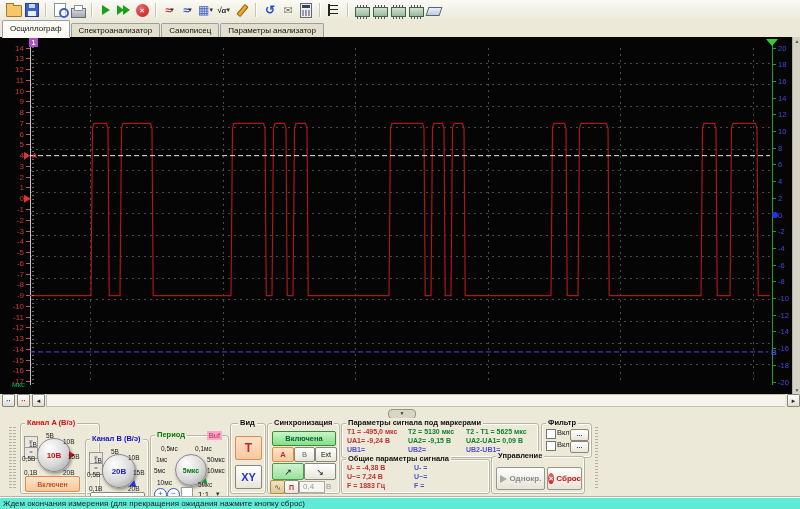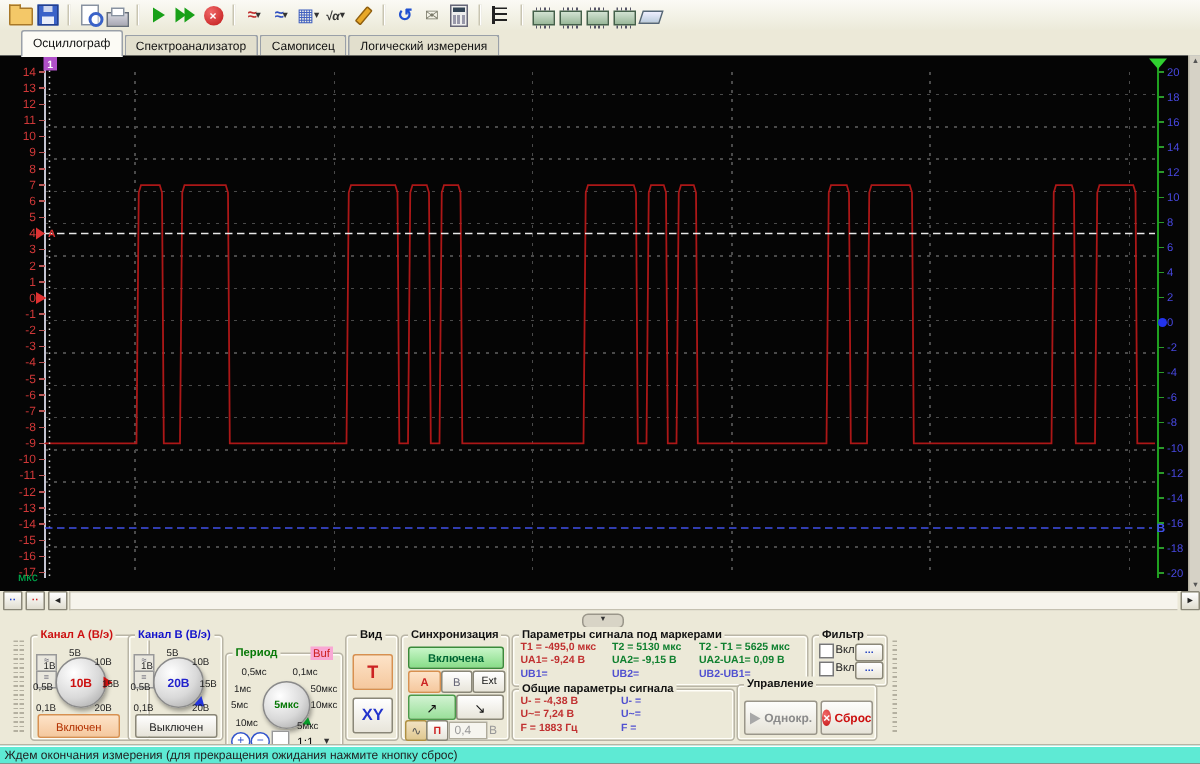--- a/index.html
+++ b/index.html
@@ -39,21 +39,21 @@
   .i-circuit{width:11px;height:12px;position:relative;border-left:2px solid #222;}
   .i-circuit::before{content:"";position:absolute;left:0;top:1px;width:8px;height:10px;
                  background:repeating-linear-gradient(#222 0 1px,transparent 1px 4px);}
   .i-chip{width:13px;height:8px;background:linear-gradient(#d2e2d2,#9ab89a);border:1px solid #44604a;position:relative;margin-top:3px;}
   .i-chip::before,.i-chip::after{content:"";position:absolute;left:1px;right:1px;height:2px;
                  background:repeating-linear-gradient(90deg,#556 0 1px,transparent 1px 3px);}
   .i-chip::before{top:-3px;} .i-chip::after{bottom:-3px;}
   .i-eraser{width:12px;height:7px;background:linear-gradient(#eef,#bcd);border:1px solid #567;transform:skewX(-18deg);margin-top:3px;}
   
   .tabs{position:absolute;top:20px;left:0;right:0;height:17px;background:#ece9d8;display:flex;align-items:flex-end;
-        padding-left:14px;border-bottom:1px solid #9aa0a8;}
+        padding-left:2px;border-bottom:1px solid #9aa0a8;}
   .tab{height:13px;line-height:13px;padding:0 7px;font-size:8px;border:1px solid #9aa0a8;border-bottom:none;
        background:#e2dfcd;margin-right:1px;border-radius:2px 2px 0 0;white-space:nowrap;cursor:default;}
   .tab.active{height:16px;line-height:16px;background:#fcfbf5;margin-bottom:-1px;border-bottom:1px solid #fcfbf5;z-index:2;}
   
   .plot{position:absolute;top:37px;left:0;width:792px;height:357px;background:#050505;}
   .vscroll{position:absolute;top:37px;left:792px;width:8px;height:357px;background:#d6d2c6;border-left:1px solid #b8b4a4;}
   .vscroll span{position:absolute;left:0;width:8px;text-align:center;font-size:5px;color:#555;}
   .vscroll .up{top:1px;} .vscroll .dn{bottom:1px;}
   
   .hscroll{position:absolute;top:394px;left:0;width:800px;height:13px;background:#ece9d8;display:flex;align-items:center;}
@@ -65,21 +65,21 @@
   .split-btn{position:absolute;left:388px;top:2px;width:26px;height:8px;background:#d8d4c6;border:1px solid #9a968a;
         border-radius:4px;font-size:5px;text-align:center;line-height:7px;color:#333;}
   .split-btn::before{content:"▼";}
   
   .controls{position:absolute;top:419px;left:0;width:800px;height:78px;background:#ece9d8;}
   .gut{position:absolute;width:3px;top:8px;bottom:8px;
        background:repeating-linear-gradient(#b4b0a0 0 1px,transparent 1px 3px);}
   .grp{position:absolute;border:1px solid #b9b5a6;border-radius:3px;box-shadow:inset 0 0 0 1px #fffef8;}
   .gtitle{position:absolute;top:-6px;left:4px;background:#ece9d8;padding:0 2px;font-size:7.5px;font-weight:bold;white-space:nowrap;}
   .gA{left:20px;top:4px;width:62px;height:69px;padding-left:16px;} .gA>.gtitle{color:#cc1111;}
-  .gB{left:85px;top:4px;width:62px;height:69px;} .gB>.gtitle{color:#1111cc;}
+  .gB{left:85px;top:20px;width:62px;height:69px;} .gB>.gtitle{color:#1111cc;}
   .gP{left:150px;top:16px;width:77px;height:69px;} .gP>.gtitle{color:#067806;}
   .gV{left:230px;top:4px;width:34px;height:69px;} .gV>.gtitle{color:#111;}
   .gS{left:267px;top:4px;width:71px;height:69px;}
   .gM{left:341px;top:4px;width:196px;height:33px;}
   .gF{left:541px;top:4px;width:49px;height:33px;}
   .gG{left:341px;top:40px;width:147px;height:33px;}
   .gU{left:491px;top:37px;width:92px;height:36px;}
   .knob{position:absolute;width:32px;height:32px;border-radius:50%;border:1px solid #8a8a8a;
         background:radial-gradient(circle at 35% 30%,#ffffff,#d9d9d9 55%,#9e9e9e);box-shadow:1px 2px 3px rgba(0,0,0,.35);}
   .gA .knob,.gB .knob{left:16px;top:14px;}
@@ -223,21 +223,21 @@
       </span>
       <span class="tbi">
         <span class="i-eraser"></span>
       </span>
     </div>
 
   <div class="tabs" id="tabs">
       <div class="tab active">Осциллограф</div>
       <div class="tab">Спектроанализатор</div>
       <div class="tab">Самописец</div>
-      <div class="tab">Логический измерения</div>
+      <div class="tab">Параметры анализатор</div>
     </div>
 
   <div class="plot">
     <svg id="plotsvg" width="792" height="357" xmlns="http://www.w3.org/2000/svg">
         <line x1="30" y1="26" x2="772" y2="26" stroke="#4a4a4a" stroke-dasharray="2,4" shape-rendering="crispEdges"></line>
         <line x1="30" y1="47.54" x2="772" y2="47.54" stroke="#4a4a4a" stroke-dasharray="2,4" shape-rendering="crispEdges"></line>
         <line x1="30" y1="69.08" x2="772" y2="69.08" stroke="#4a4a4a" stroke-dasharray="2,4" shape-rendering="crispEdges"></line>
         <line x1="30" y1="90.62" x2="772" y2="90.62" stroke="#4a4a4a" stroke-dasharray="2,4" shape-rendering="crispEdges"></line>
         <line x1="30" y1="112.16" x2="772" y2="112.16" stroke="#4a4a4a" stroke-dasharray="2,4" shape-rendering="crispEdges"></line>
         <line x1="30" y1="133.7" x2="772" y2="133.7" stroke="#4a4a4a" stroke-dasharray="2,4" shape-rendering="crispEdges"></line>

